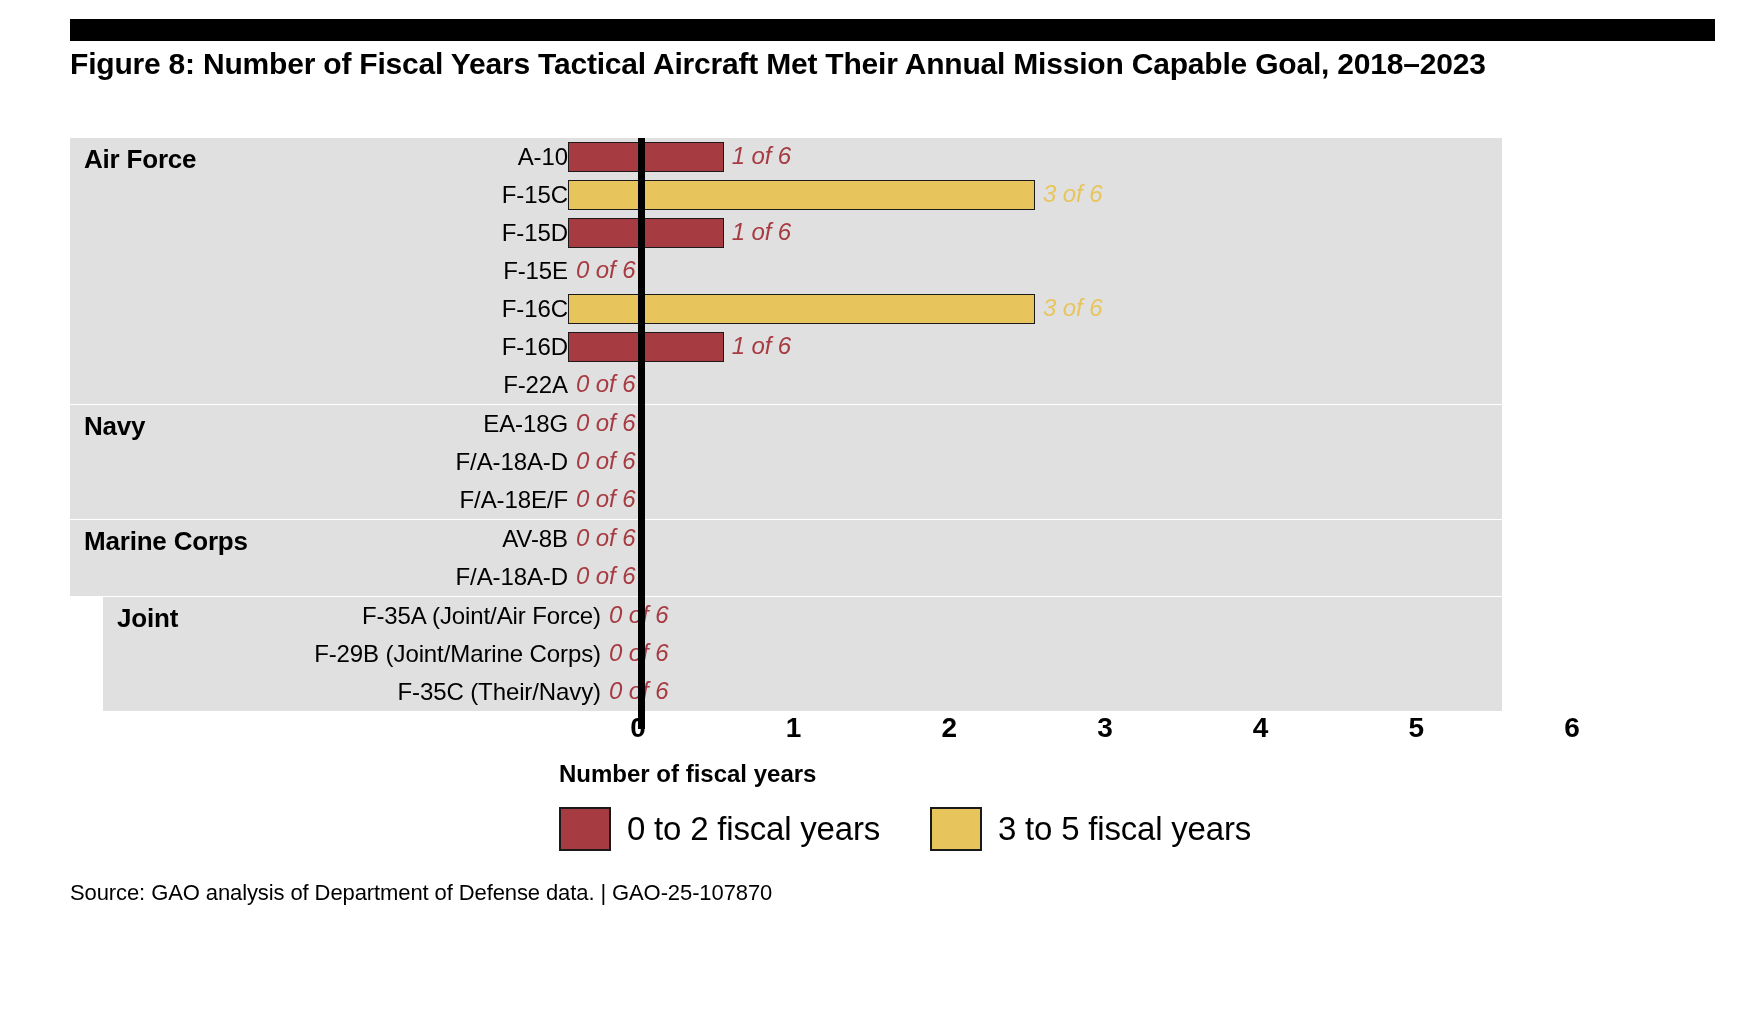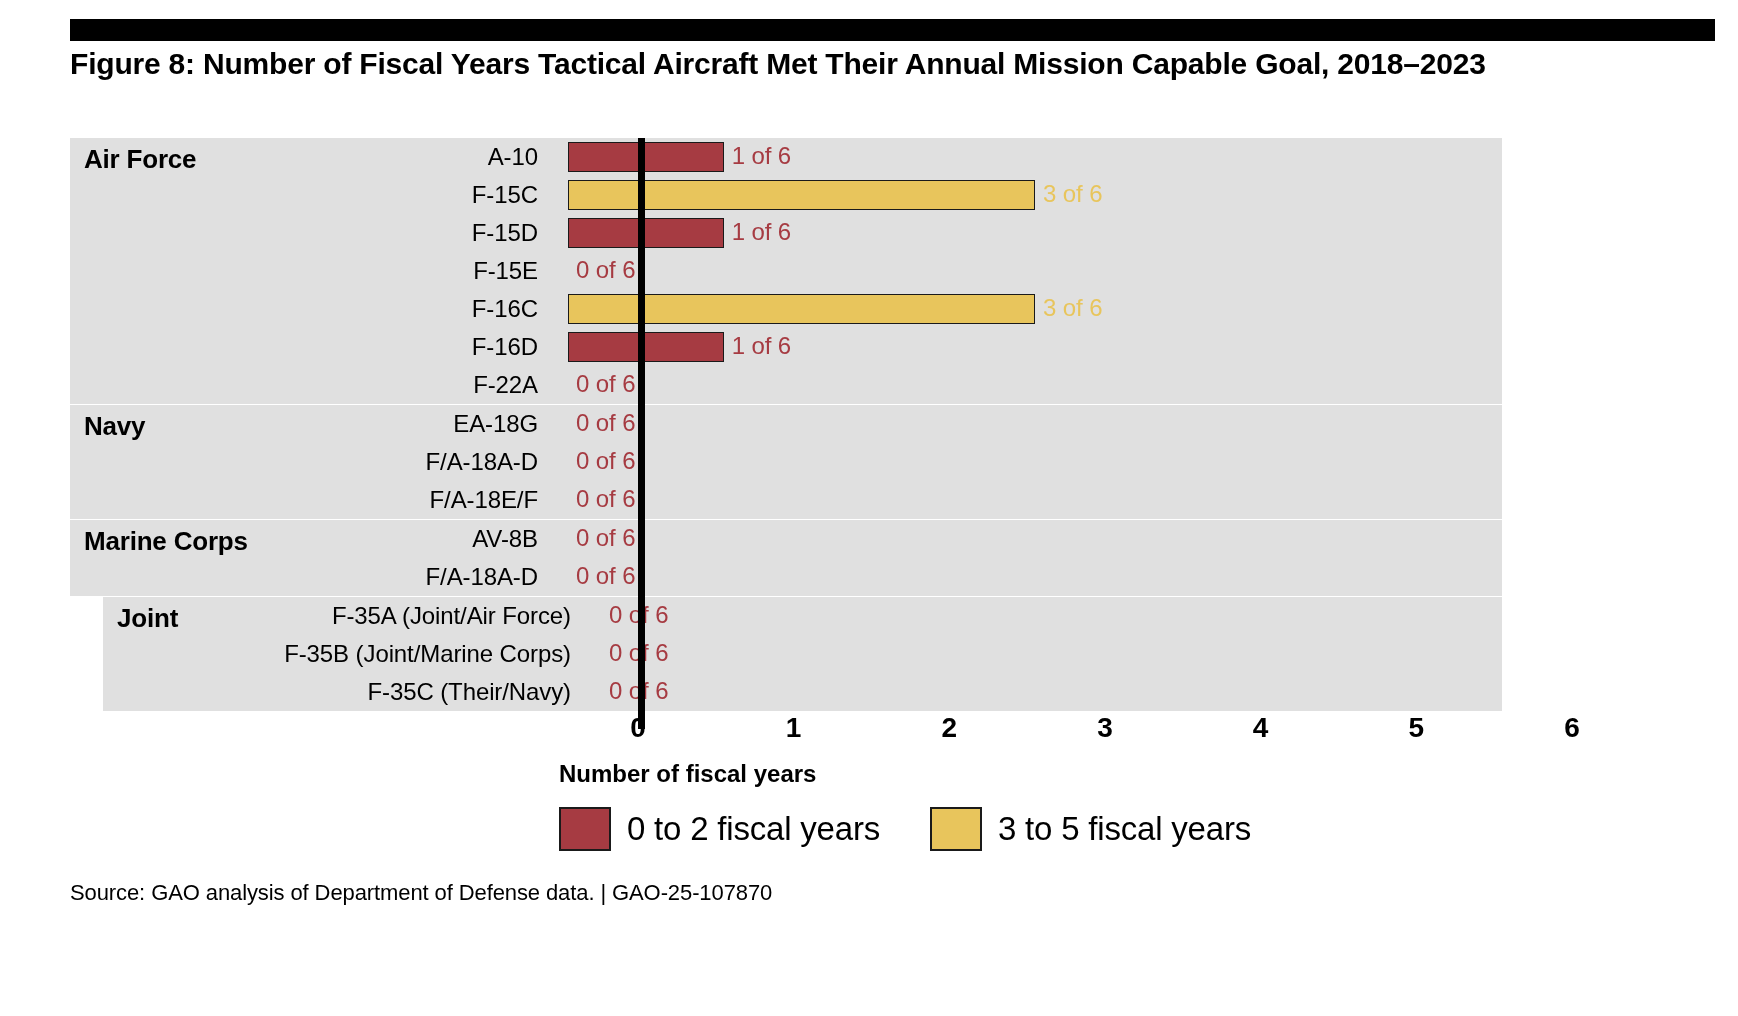--- a/index.html
+++ b/index.html
@@ -72,31 +72,32 @@
   }
   .row {
     position: relative;
     height: 38px;
     display: flex;
     align-items: center;
   }
   .row-label {
     width: 498px;
     text-align: right;
-    padding-right: 30px;
+    padding-right: 0;
     box-sizing: border-box;
     font-size: 24px;
     color: #000000;
     white-space: nowrap;
     letter-spacing: -0.1px;
   }
   .plot {
     position: relative;
     flex: 1 1 auto;
     height: 38px;
+    font-style: italic;
   }
   .bar {
     position: absolute;
     left: 0;
     top: 4px;
     height: 30px;
     border: 1.5px solid #1a1a1a;
     box-sizing: border-box;
   }
   .bar-value {
@@ -277,21 +278,21 @@
         </div>
         <div class="group">
           <div class="group-label">Joint</div>
           <div class="row">
             <div class="row-label">F-35A (Joint/Air Force)</div>
             <div class="plot">
               <div class="bar-value" style="left: 8px; color: rgb(166, 59, 66);">0 of 6</div>
             </div>
           </div>
           <div class="row">
-            <div class="row-label">F-35B (Joint/Marine Corps)</div>
+            <div class="row-label">F-29B (Joint/Marine Corps)</div>
             <div class="plot">
               <div class="bar-value" style="left: 8px; color: rgb(166, 59, 66);">0 of 6</div>
             </div>
           </div>
           <div class="row">
             <div class="row-label">F-35C (Their/Navy)</div>
             <div class="plot">
               <div class="bar-value" style="left: 8px; color: rgb(166, 59, 66);">0 of 6</div>
             </div>
           </div>

